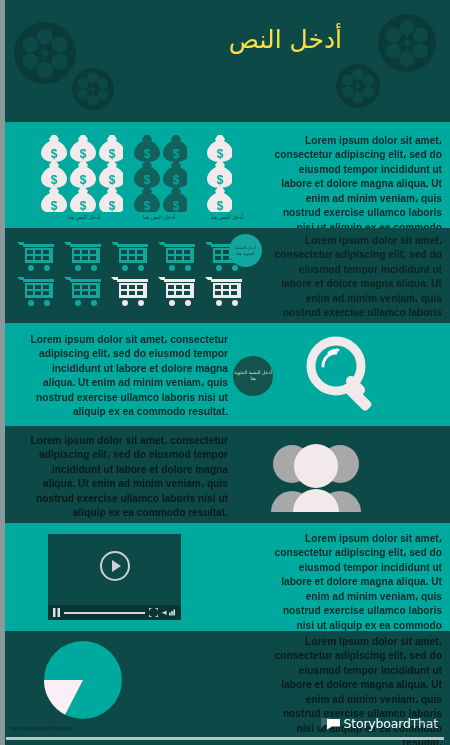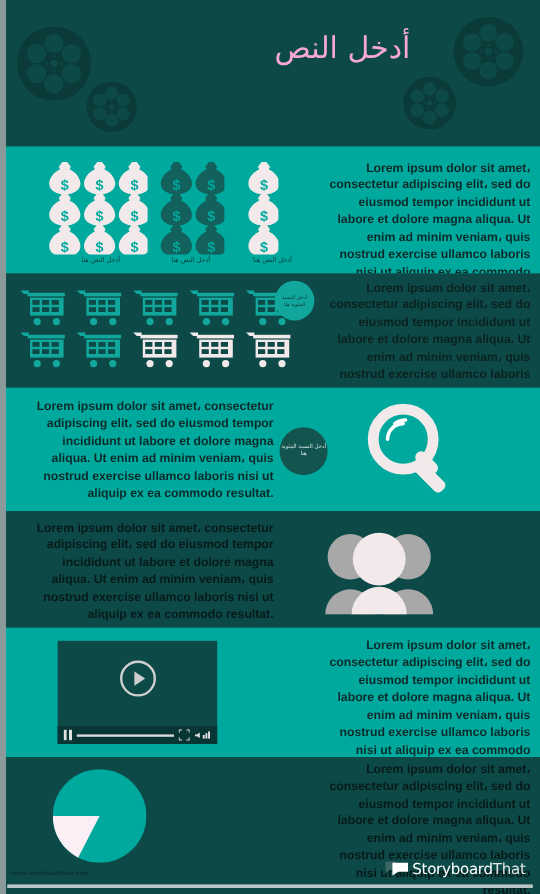--- a/index.html
+++ b/index.html
@@ -20,21 +20,21 @@
   .light { background: #00a99d; }
 
   
   #header { height: 122px; }
   #header-title {
     position: absolute;
     right: 108px; top: 22px;
     width: 240px;
     text-align: right;
     direction: rtl;
-    color: #f9a8d4;
+    color: #fde047;
     font-size: 25px;
     line-height: 1.45;
     font-family: "DejaVu Sans", "Liberation Sans", sans-serif;
   }
   .reel { position: absolute; }
   .reel svg { display: block; }
 
   
   .lorem {
     color: #0b2b2b;

